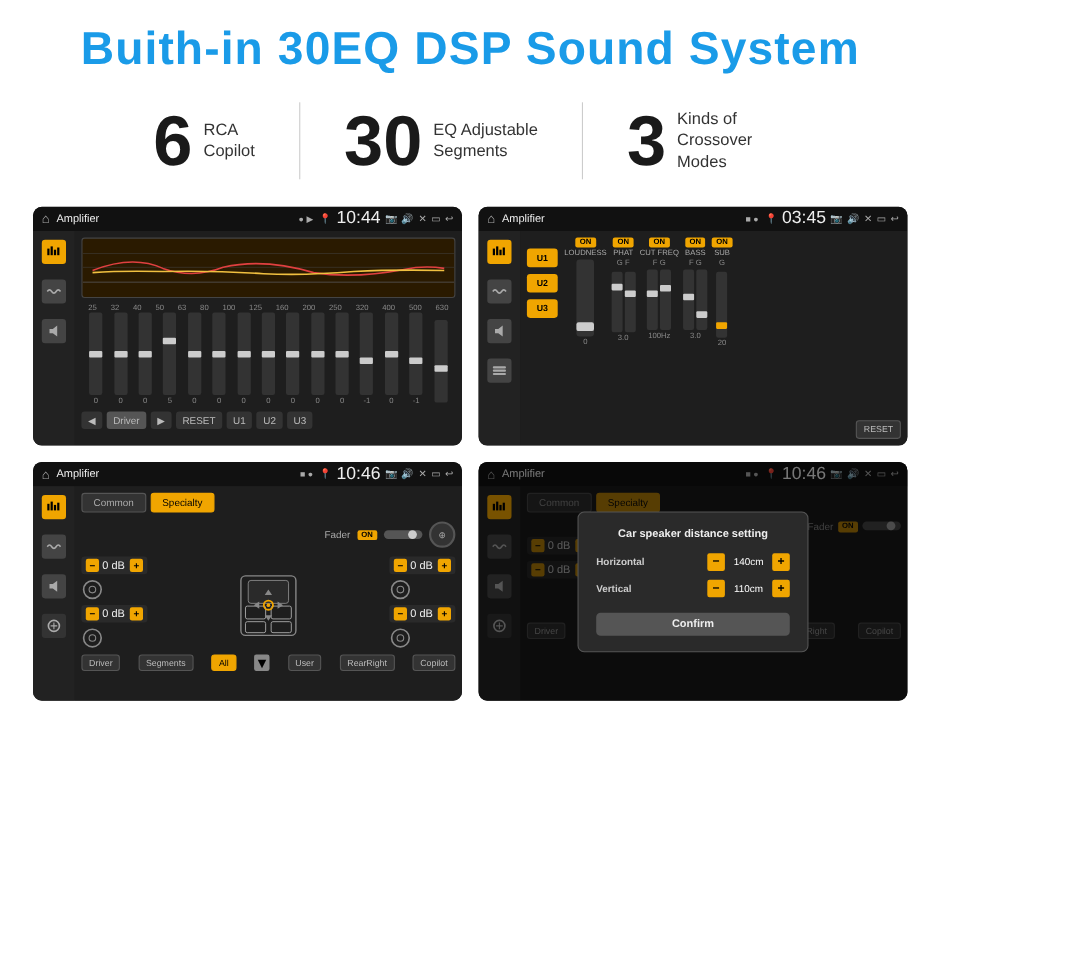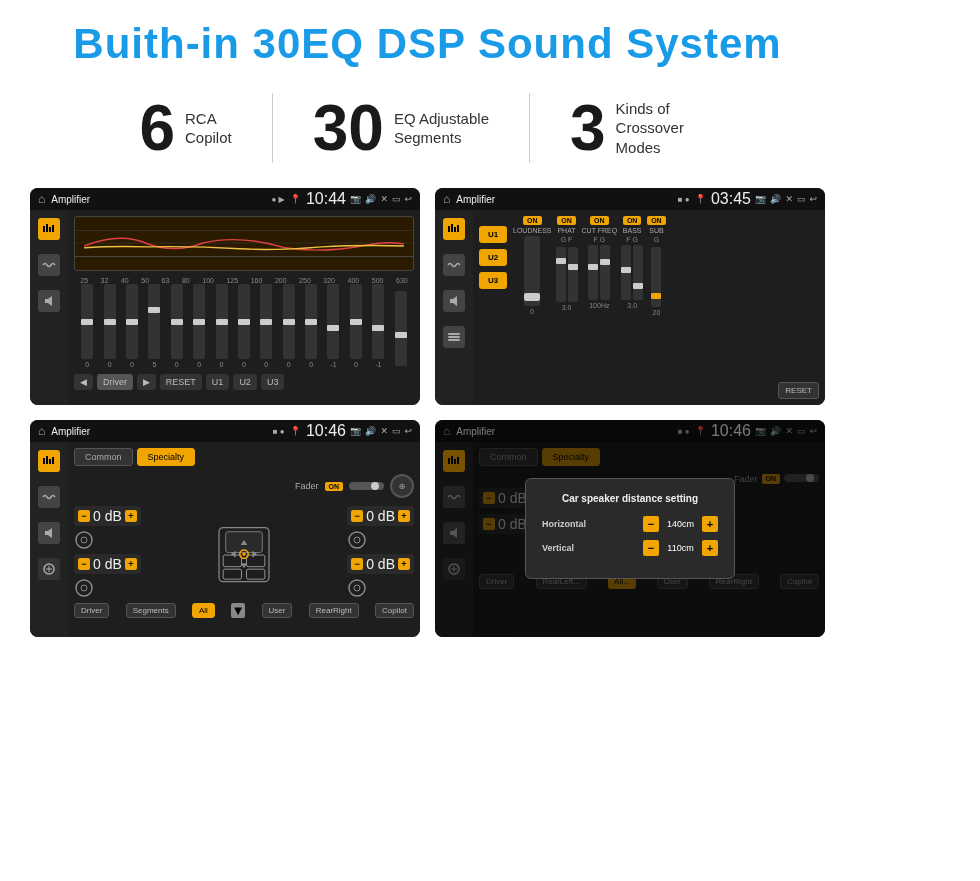--- a/index.html
+++ b/index.html
@@ -314,24 +314,24 @@
       border-radius: 2px;
       display: flex;
       align-items: center;
       justify-content: center;
       font-size: 9px;
       color: #000;
       font-weight: bold;
       cursor: pointer;
     }
     .db-value {
-      font-size: 14px;
+      font-size: 10px;
       color: #eee;
       min-width: 22px;
-      text-align: center;
+      text-align: left;
     }
     .car-diagram {
       width: 90px;
       height: 80px;
       position: relative;
       display: flex;
       align-items: center;
       justify-content: center;
     }
     .car-svg {
@@ -1012,19 +1012,20 @@
               </div>
             </div>
             <div class="dialog-row">
               <span class="dialog-label">Vertical</span>
               <div class="dialog-value-control">
                 <div class="dial-minus">−</div>
                 <span class="dial-value">110cm</span>
                 <div class="dial-plus">+</div>
               </div>
             </div>
+            <button class="dialog-confirm-btn">Confirm</button>
           </div>
         </div>
       </div>
     </div>
 
   </div>
 </div>
 
 </body></html>

